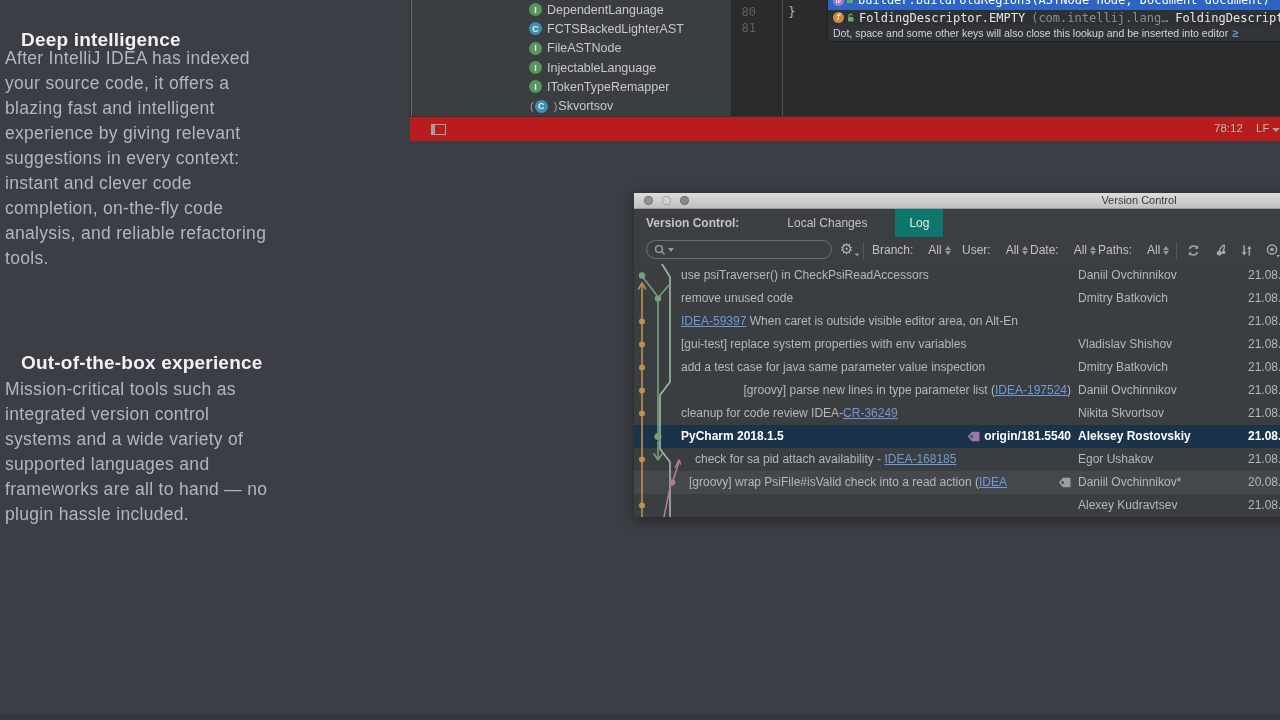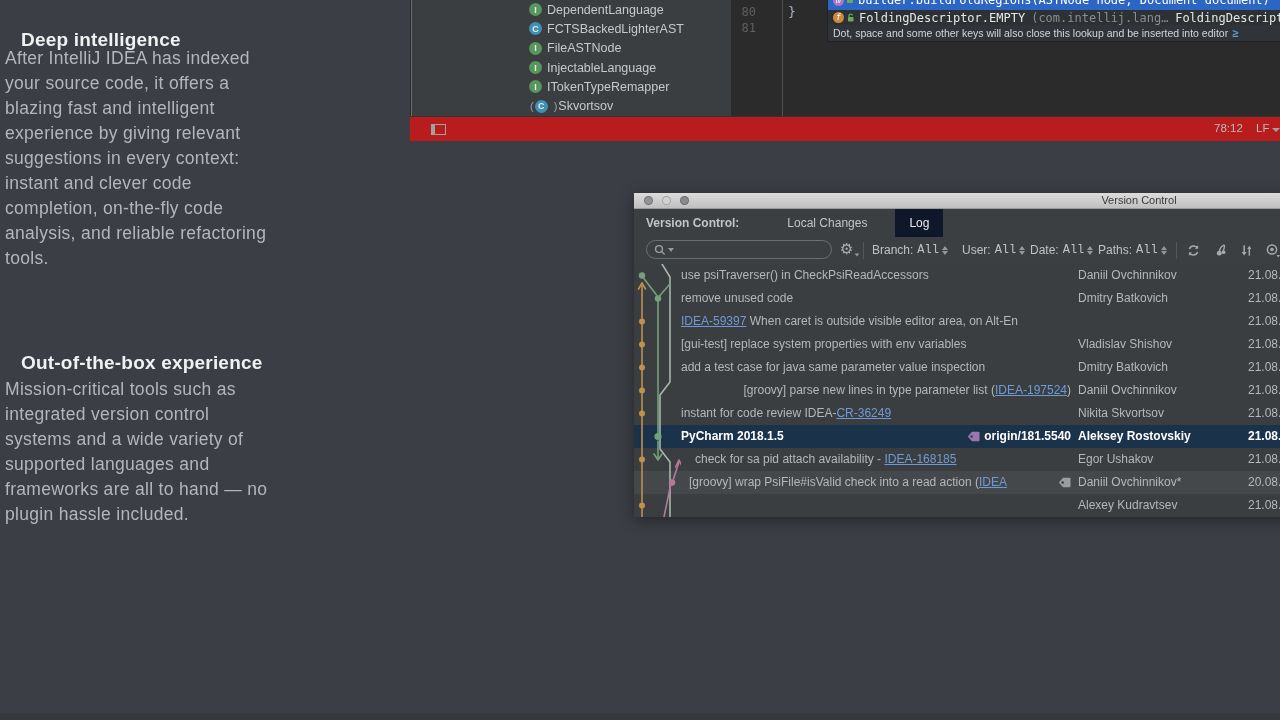--- a/index.html
+++ b/index.html
@@ -58,28 +58,28 @@
   .vcs-win{position:absolute;left:634px;top:193px;width:700px;height:324px;background:#3b3e41;
            box-shadow:0 3px 14px rgba(0,0,0,.4);}
   .vcs-titlebar{position:absolute;left:0;right:0;top:0;height:15px;
                 background:linear-gradient(#dcdcdc,#c0c0c0);border-bottom:1px solid #9b9b9b;}
   .tl{position:absolute;top:3px;width:9px;height:9px;border-radius:50%;border:1px solid rgba(0,0,0,.22);box-sizing:border-box;}
   .tl1{left:10px;background:#919396;} .tl2{left:28px;background:#d2d2d2;} .tl3{left:46px;background:#88898c;}
   .vcs-title{position:absolute;left:505px;top:1px;transform:translateX(-50%);font-size:11px;color:#3a3a3a;}
   .vcs-tabbar{position:absolute;left:0;right:0;top:16px;height:28px;background:#3c3f41;display:flex;align-items:center;}
   .tw-label{margin-left:12px;font-size:12px;font-weight:700;color:#c2c4c6;}
   .vcs-tab{margin-left:44px;font-size:12px;color:#c2c4c6;height:28px;display:flex;align-items:center;padding:0 4px;}
-  .vcs-tab.active{margin-left:24px;background:#0f172a;color:#e8e8e8;padding:0 14px;}
+  .vcs-tab.active{margin-left:24px;background:#0f766e;color:#e8e8e8;padding:0 14px;}
   .vcs-toolbar{position:absolute;left:0;right:0;top:44px;height:27px;background:#3c3f41;}
   .search-field{position:absolute;left:12px;top:3px;width:186px;height:19px;border:1px solid #6b6e70;
                 border-radius:11px;display:flex;align-items:center;padding-left:7px;box-sizing:border-box;}
   .gear{position:absolute;left:206px;top:3px;color:#aeb0b2;font-size:15px;font-family:"DejaVu Sans",sans-serif;line-height:19px;}
   .tb-sep{position:absolute;top:5px;width:1px;height:17px;background:#54575a;}
   .filter{position:absolute;top:6px;font-size:12px;color:#bfc1c3;display:flex;align-items:center;}
-  .filter .val{margin-left:4px;font-family:Liberation Mono, monospace;}
+  .filter .val{margin-left:15px;}
   .spin{display:inline-flex;flex-direction:column;margin-left:3px;row-gap:1px;}
   .tri-up{width:0;height:0;border-left:3.5px solid transparent;border-right:3.5px solid transparent;border-bottom:4px solid #95989a;}
   .tri-down{width:0;height:0;border-left:3.5px solid transparent;border-right:3.5px solid transparent;border-top:4px solid #95989a;}
   .tb-icon{position:absolute;top:4px;width:20px;height:19px;display:flex;align-items:center;justify-content:center;}
 
   
   .commit-list{position:absolute;left:0;right:0;top:71px;height:253px;background:#3b3e41;}
   #commit-graph{position:absolute;left:0;top:0;pointer-events:none;z-index:3;}
   .commit-row{position:relative;height:23px;font-size:12px;color:#b5b8ba;}
   .commit-row.selected{background:var(--selection-row);color:#fff;font-weight:700;}
@@ -308,21 +308,21 @@
           <div class="c-msg" style="left: 47px; width: 390px;"><span>add a test case for java same parameter value inspection</span></div>
           <div class="c-author">Dmitry Batkovich</div>
           <div class="c-date">21.08.18</div>
         </div>
         <div class="commit-row">
           <div class="c-msg" style="left: 47px; width: 390px; text-align: right;"><span>[groovy] parse new lines in type parameter list (</span><a href="#">IDEA-197524</a><span>)</span></div>
           <div class="c-author">Daniil Ovchinnikov</div>
           <div class="c-date">21.08.18</div>
         </div>
         <div class="commit-row">
-          <div class="c-msg" style="left: 47px; width: 390px;"><span>instant for code review IDEA-</span><a href="#">CR-36249</a></div>
+          <div class="c-msg" style="left: 47px; width: 390px;"><span>cleanup for code review IDEA-</span><a href="#">CR-36249</a></div>
           <div class="c-author">Nikita Skvortsov</div>
           <div class="c-date">21.08.18</div>
         </div>
         <div class="commit-row selected">
           <div class="c-msg" style="left: 47px; width: 390px;"><span>PyCharm 2018.1.5</span><span class="tag-box">
               <svg width="13" height="11" viewBox="0 0 13 11">
                 <path d="M5 0.8 L11.5 0.8 Q12.5 0.8 12.5 1.8 L12.5 9.2 Q12.5 10.2 11.5 10.2 L5 10.2 L0.8 5.5 Z" fill="#9d76b0"></path>
                 <circle cx="4.7" cy="5.5" r="1.3" fill="#3b3e41"></circle>
               </svg>
               <span class="tag-label">origin/181.5540</span>

